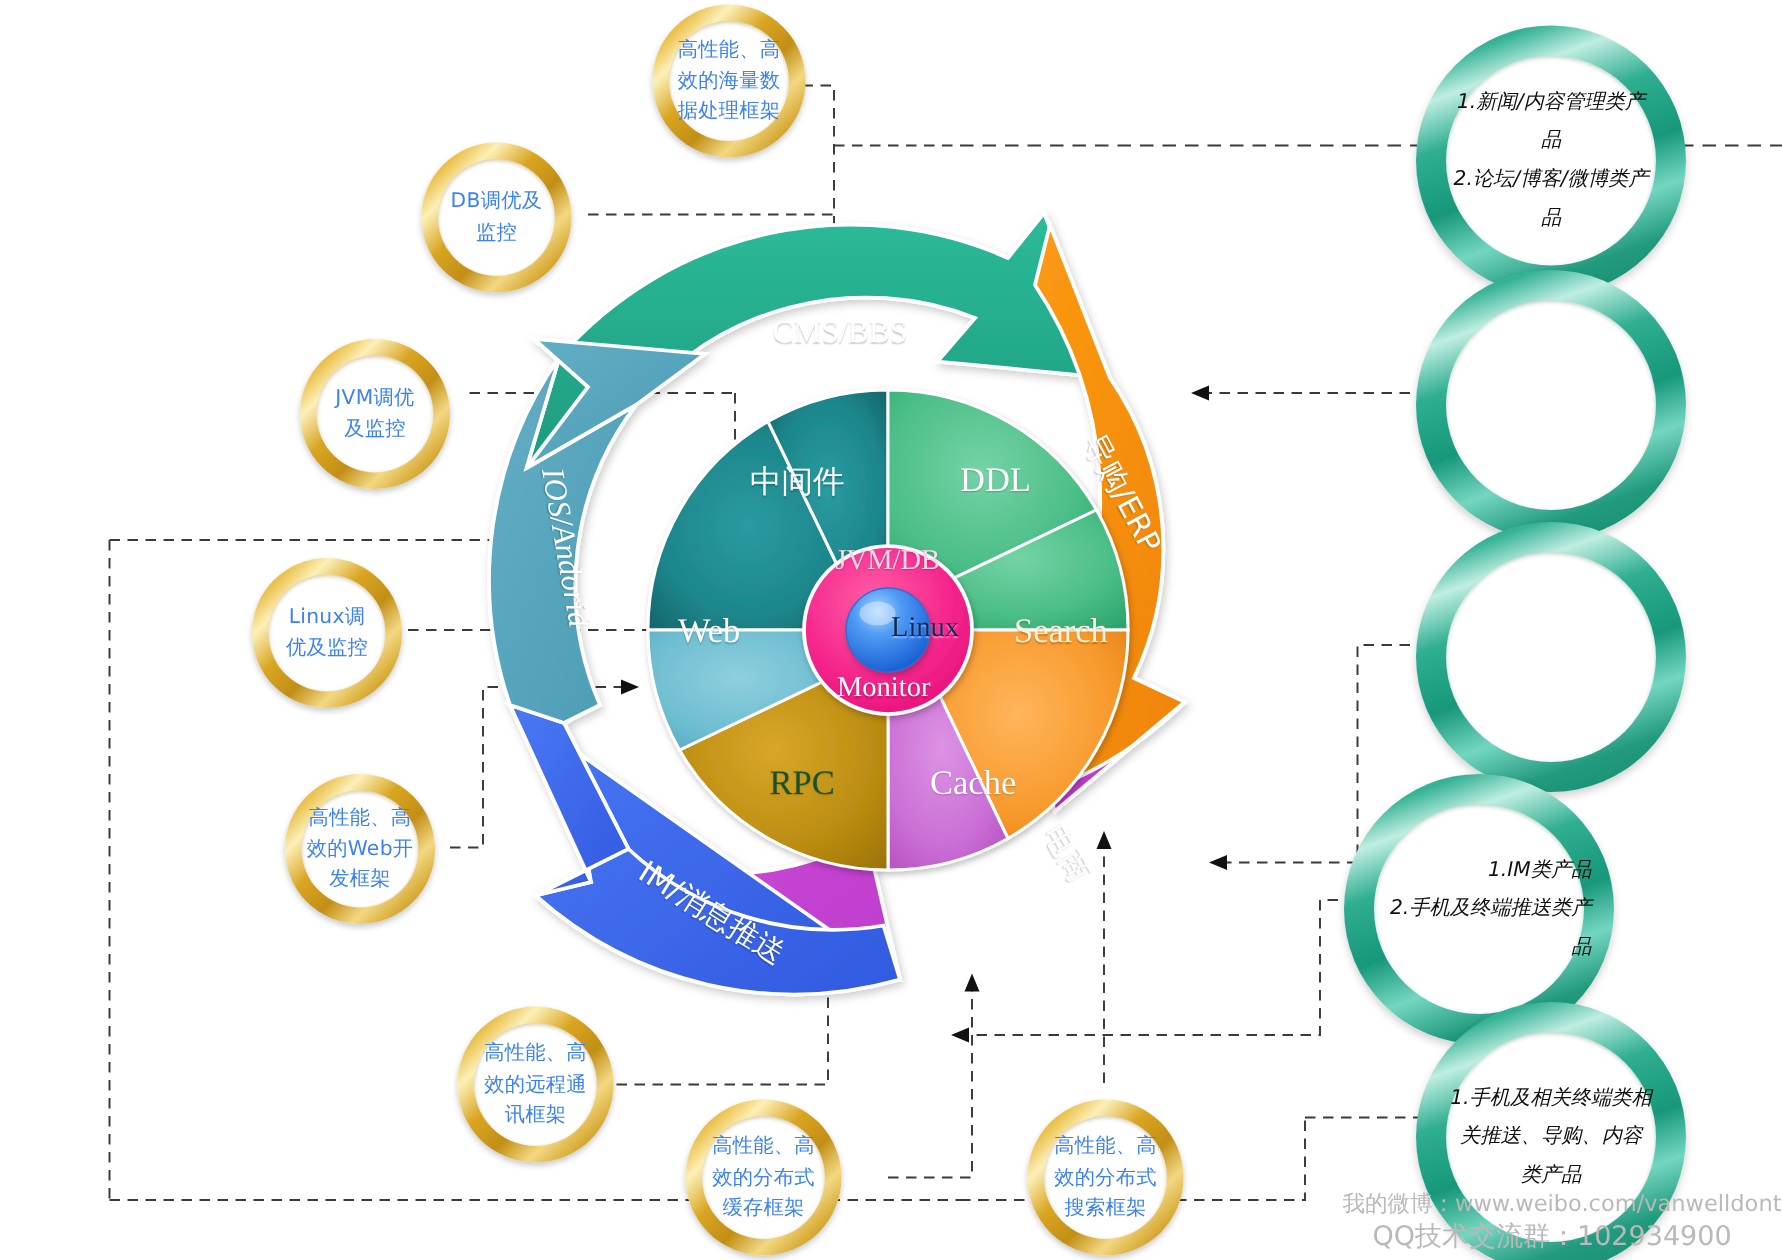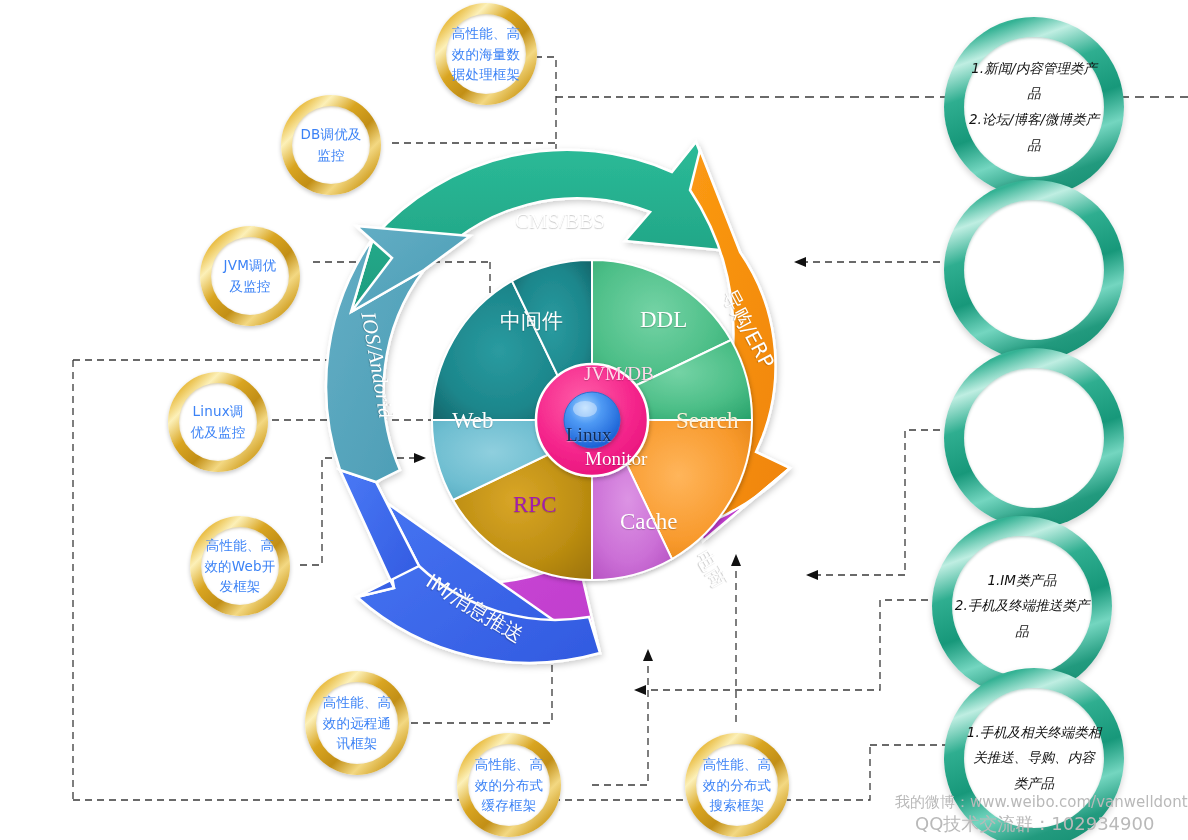--- a/index.html
+++ b/index.html
@@ -83,21 +83,21 @@
     z-index:6;
     pointer-events:none;
     text-shadow:0 1px 1px rgba(0,0,0,.22);
     font-family:"Liberation Serif","DejaVu Serif",serif;
     white-space:nowrap;
   }
   .wt-inner{font-size:23px;}
   .wt-cn{font-family:"DejaVu Sans","Liberation Sans",sans-serif;font-size:21px;}
   .wt-arrow{font-size:21px;}
   .wt-arrow-cn{font-family:"DejaVu Sans","Liberation Sans",sans-serif;font-size:20px;}
-  .wt-hub{font-size:19px;padding-left:27px;}
+  .wt-hub{font-size:19px;}
   .wt-core{font-size:19px;color:#0f2a55;text-shadow:0 1px 1px rgba(255,255,255,.45);font-family:"Liberation Serif","DejaVu Serif",serif;}
 
   
   .watermark{
     position:absolute;
     z-index:9;
     color:#b9b9b9;
     font-family:"DejaVu Sans","Liberation Sans",sans-serif;
     white-space:nowrap;
   }
@@ -329,26 +329,26 @@
   <div class="wheel-text wt-arrow-cn" style="left:713px;top:545px;transform:rotate(60deg);transform-origin:left top;">电商</div>
 
   <div class="wheel-text wt-arrow-cn" style="left:435px;top:568px;transform:rotate(32deg);transform-origin:left top;">IM/消息推送</div>
 
   <div class="wheel-text wt-arrow" style="left:380px;top:310px;transform:rotate(80deg);transform-origin:left top;font-style:italic;">IOS/Andorid</div>
 
   <div class="wheel-text wt-cn" style="left:500px;top:307px;">中间件</div>
   <div class="wheel-text wt-inner" style="left:628px;top:307px;margin-left:12px;">DDL</div>
   <div class="wheel-text wt-inner" style="left:676px;top:408px;color:#fff3dd;">Search</div>
   <div class="wheel-text wt-inner" style="left:620px;top:509px;">Cache</div>
-  <div class="wheel-text wt-inner" style="left:513px;top:492px;color:#a21caf;">RPC</div>
+  <div class="wheel-text wt-inner" style="left:513px;top:509px;color:#14532d;">RPC</div>
   <div class="wheel-text wt-inner" style="left:452px;top:408px;">Web</div>
 
   <div class="wheel-text wt-hub" style="left:557px;top:363px;color:#ffd9ea;">JVM/DB</div>
   <div class="wheel-text wt-hub" style="left:558px;top:448px;color:#ffffff;">Monitor</div>
-  <div class="wheel-text wt-core" style="left:566px;top:424px;">Linux</div>
+  <div class="wheel-text wt-core" style="left:566px;top:408px;padding-left:28px;">Linux</div>
 
   <div class="gold-node" style="left:435px;top:3px;width:102px;height:102px;">
     <div class="ringwrap"></div>
     <div class="hole" style="left:11px;top:11px;right:11px;bottom:11px;"></div>
     <div class="glabel">高性能、高
 效的海量数
 据处理框架</div>
   </div>
 
   <div class="gold-node" style="left:281px;top:95px;width:100px;height:100px;">
@@ -416,21 +416,21 @@
   <div class="teal-node" style="left:944px;top:180px;width:180px;height:180px;">
     <div class="ringwrap"></div>
     <div class="hole" style="left:20px;top:20px;right:20px;bottom:20px;"></div>
   </div>
 
   <div class="teal-node" style="left:944px;top:348px;width:180px;height:180px;">
     <div class="ringwrap"></div>
     <div class="hole" style="left:20px;top:20px;right:20px;bottom:20px;"></div>
   </div>
 
-  <div class="teal-node" style="left:932px;top:516px;width:180px;height:180px;">
+  <div class="teal-node" style="left:896px;top:516px;width:180px;height:180px;text-align:right;">
     <div class="ringwrap"></div>
     <div class="hole" style="left:20px;top:20px;right:20px;bottom:20px;"></div>
     <div class="tlabel" style="width:150px;">1.IM类产品
 2.手机及终端推送类产
 品</div>
   </div>
 
   <div class="teal-node" style="left:944px;top:668px;width:180px;height:180px;">
     <div class="ringwrap"></div>
     <div class="hole" style="left:20px;top:20px;right:20px;bottom:20px;"></div>

